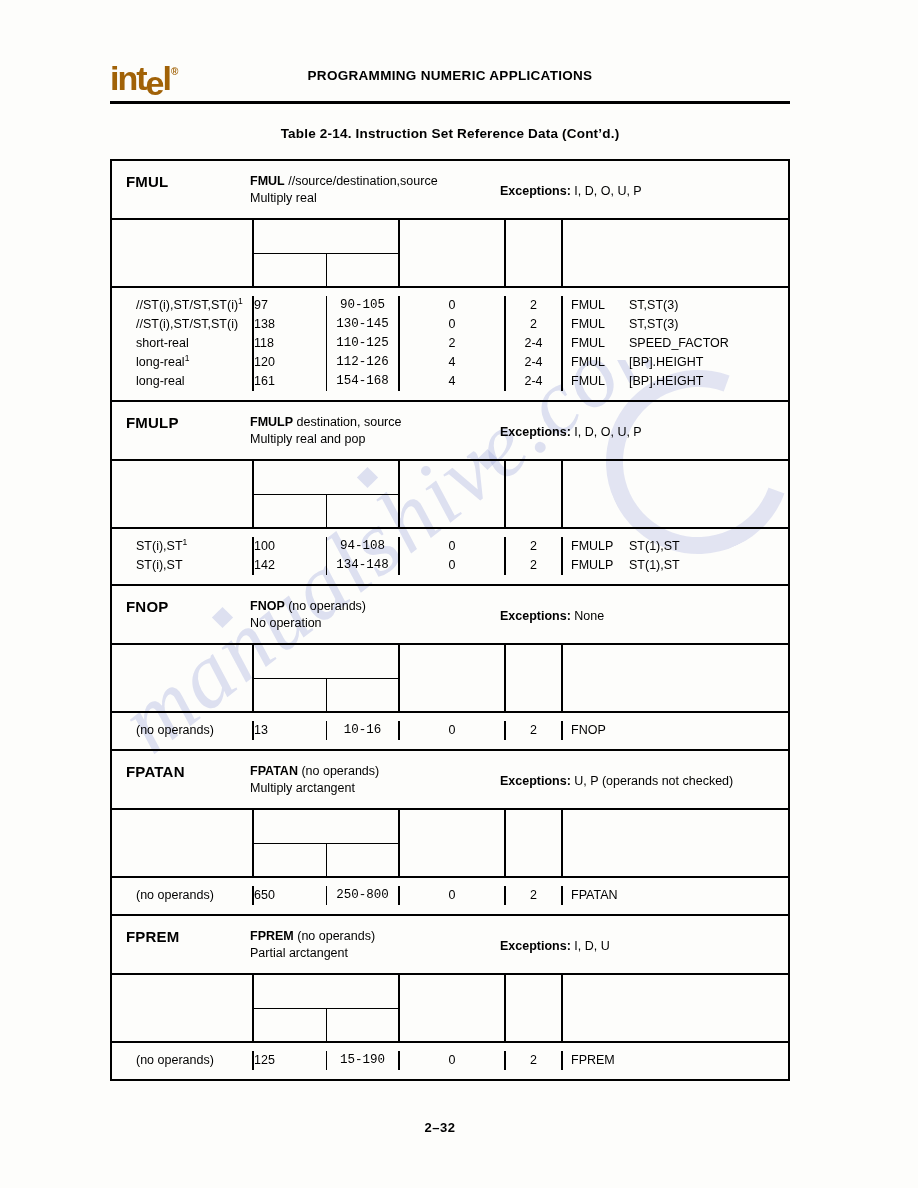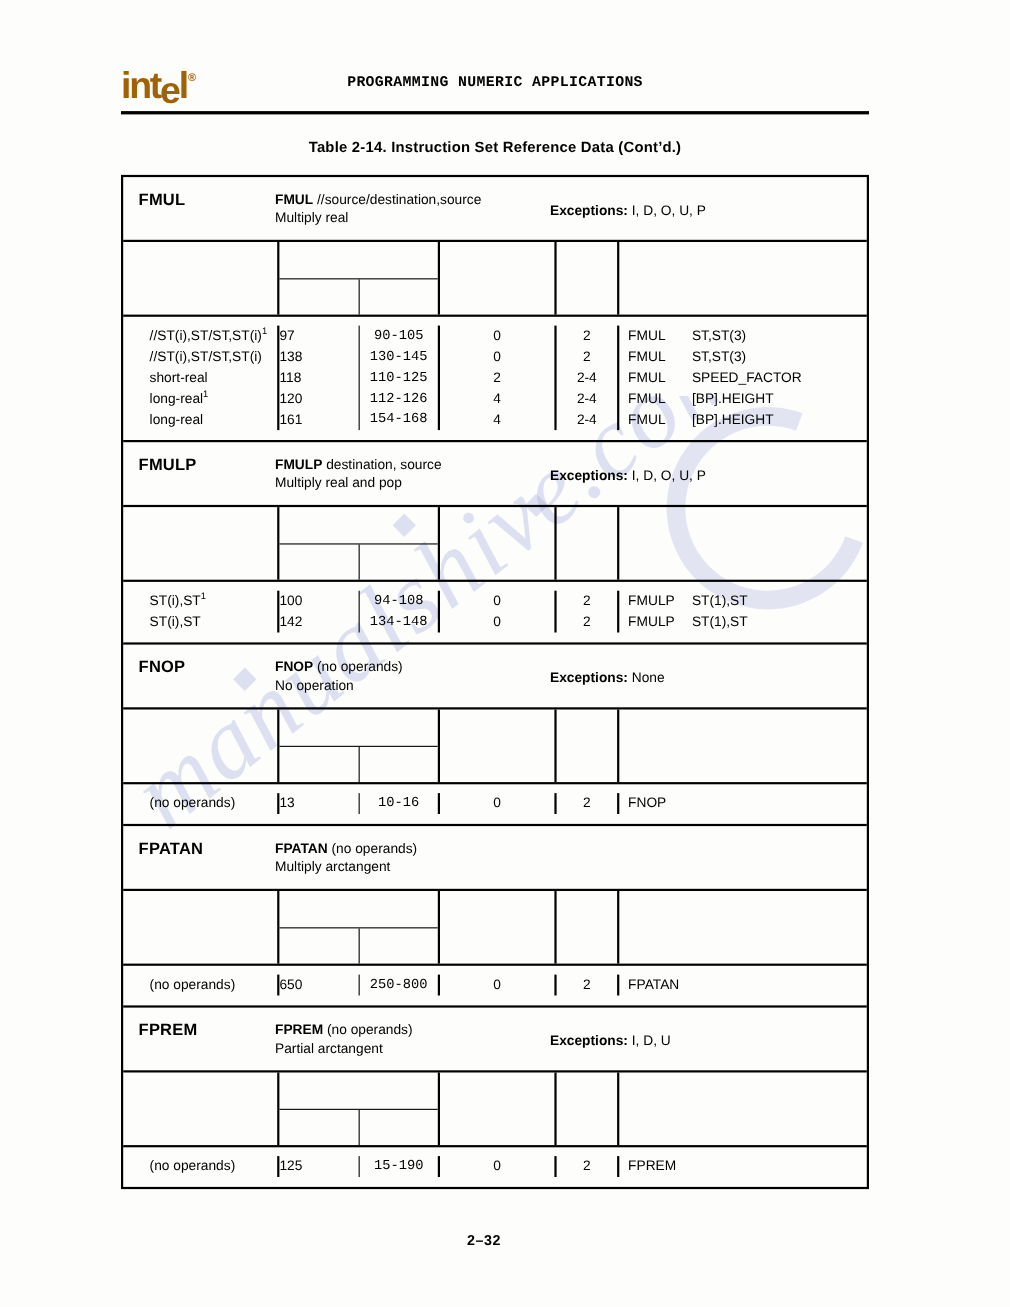--- a/index.html
+++ b/index.html
@@ -102,21 +102,20 @@
   }
   .header-title {
     position: absolute;
     left: 0;
     top: 10px;
     width: 680px;
     text-align: center;
     font-size: 13.5px;
     font-weight: bold;
     letter-spacing: 0.3px;
-    font-family: Liberation Mono, monospace;
   }
   .header-rule {
     position: absolute;
     left: 110px;
     top: 101px;
     width: 680px;
     height: 3px;
     background: #000;
     z-index: 3;
   }
@@ -478,20 +477,21 @@
           </div>
           <div class="db-col db-ce">
             <div><span class="op">FNOP</span><span></span></div>
           </div>
         </div>
       </div>
       <div class="block">
         <div class="instr-head">
           <div class="instr-mnemonic">FPATAN</div>
           <div class="instr-syntax"><span class="mn">FPATAN</span><span> (no operands)</span><div>Multiply arctangent</div></div>
+          <div class="instr-exc"><span class="lbl">Exceptions:</span><span>&nbsp;U, P (operands not checked)</span></div>
         </div>
         <div class="colhead">
           <div class="ch-operands"></div>
           <div class="ch-clocks">
             <div class="ch-clocks-top"></div>
             <div class="ch-clocks-bot">
               <div class="ch-typ"></div>
               <div class="ch-rng"></div>
             </div>
           </div>

